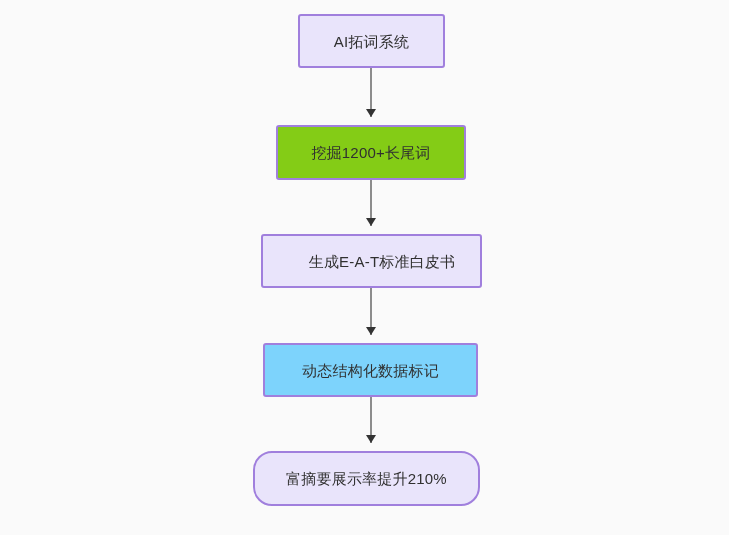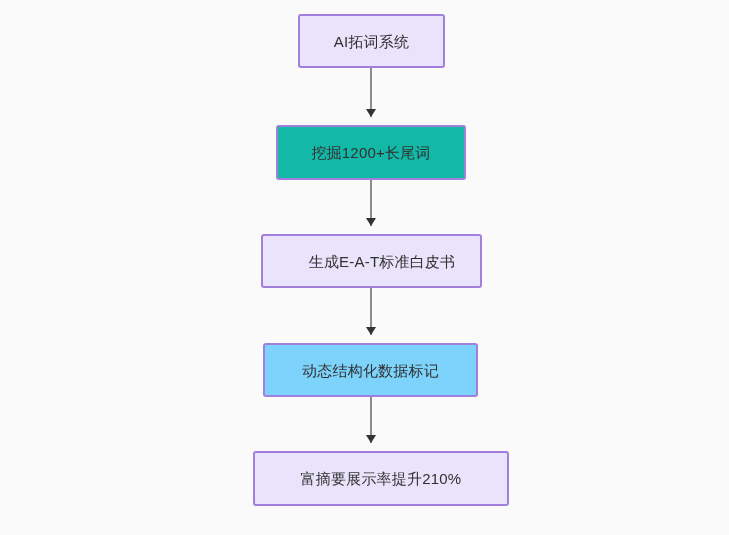--- a/index.html
+++ b/index.html
@@ -65,21 +65,21 @@
 
   <div class="node" id="node-1" style="left: 298px; top: 14px; width: 147px; height: 54px; background: rgb(233, 228, 251); border-color: rgb(160, 127, 221); color: rgb(48, 48, 48);">
     <span class="node-label">AI拓词系统</span>
   </div>
 
   <div class="edge" id="edge-1" style="left: 371px; top: 68px;">
     <div class="edge-line" style="height: 49px; background: rgb(140, 140, 140);"></div>
     <div class="edge-arrow" style="top: 41px; border-top-color: rgb(51, 51, 51);"></div>
   </div>
 
-  <div class="node" id="node-2" style="left: 276px; top: 125px; width: 190px; height: 55px; background: #14b8a6; border-color: rgb(160, 127, 221); color: rgb(48, 48, 48);">
+  <div class="node" id="node-2" style="left: 276px; top: 125px; width: 190px; height: 55px; background: #84cc16; border-color: rgb(160, 127, 221); color: rgb(48, 48, 48);">
     <span class="node-label">挖掘1200+长尾词</span>
   </div>
 
   <div class="edge" id="edge-2" style="left: 371px; top: 180px;">
     <div class="edge-line" style="height: 46px; background: rgb(140, 140, 140);"></div>
     <div class="edge-arrow" style="top: 38px; border-top-color: rgb(51, 51, 51);"></div>
   </div>
 
   <div class="node" id="node-3" style="left: 261px; top: 234px; width: 221px; height: 54px; background: rgb(233, 228, 251); border-color: rgb(160, 127, 221); color: rgb(48, 48, 48); padding-left: 21px;">
     <span class="node-label">生成E-A-T标准白皮书</span>
@@ -92,17 +92,17 @@
 
   <div class="node" id="node-4" style="left: 263px; top: 343px; width: 215px; height: 54px; background: #7dd3fc; border-color: rgb(160, 127, 221); color: rgb(48, 48, 48);">
     <span class="node-label">动态结构化数据标记</span>
   </div>
 
   <div class="edge" id="edge-4" style="left: 371px; top: 397px;">
     <div class="edge-line" style="height: 46px; background: rgb(140, 140, 140);"></div>
     <div class="edge-arrow" style="top: 38px; border-top-color: rgb(51, 51, 51);"></div>
   </div>
 
-  <div class="node" id="node-5" style="left: 253px; top: 451px; width: 256px; height: 55px; background: rgb(233, 228, 251); border-color: rgb(160, 127, 221); color: rgb(48, 48, 48);">
+  <div class="node" id="node-5" style="left: 253px; top: 451px; width: 227px; height: 55px; background: rgb(233, 228, 251); border-color: rgb(160, 127, 221); color: rgb(48, 48, 48); border-radius: 19px;">
     <span class="node-label">富摘要展示率提升210%</span>
   </div>
 
 </div>
 
 </body></html>

